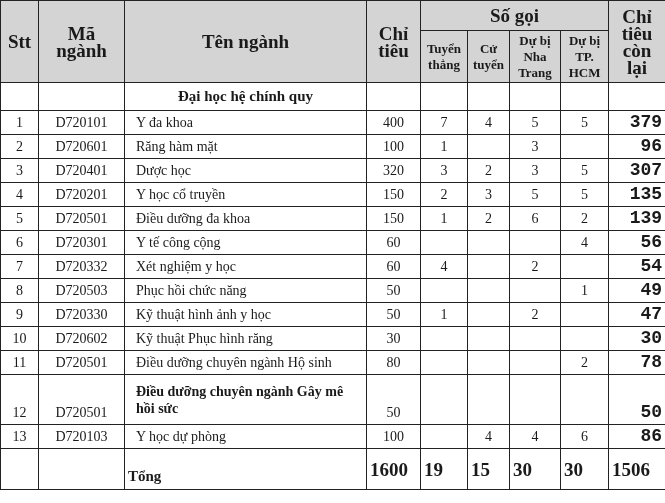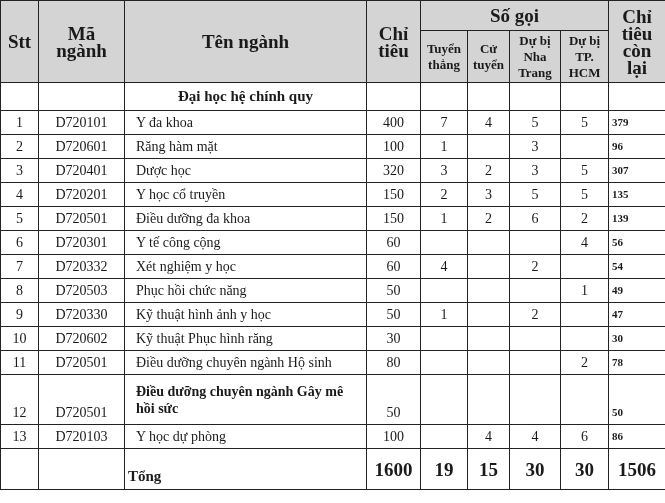--- a/index.html
+++ b/index.html
@@ -4,29 +4,29 @@
 <style>
   html, body { margin:0; padding:0; background:#ffffff; }
   body { width:665px; height:503px; overflow:hidden; font-family:"Liberation Serif", "DejaVu Serif", serif; color:#1a1a1a; }
   table { border-collapse:collapse; table-layout:fixed; width:665px; position:absolute; left:0; top:0; }
   td, th { border:1.5px solid #222; padding:0 3px; font-size:14px; line-height:17px; vertical-align:middle; overflow:hidden; white-space:nowrap; }
   thead th { background:#d4d4d4; font-weight:bold; text-align:center; white-space:normal; }
   thead th.small { font-size:13px; line-height:16px; padding:0 1px; }
   th.big { font-size:19px; }
   td.c { text-align:center; }
   td.l { text-align:left; padding-left:11px; }
-  td.b { font-weight:bold; text-align:left; font-size:11px; }
+  td.b { font-weight:bold; text-align:right; font-size:18px;font-family:Liberation Mono, monospace; }
   tr.section td { height:27px; }
   tr.section td.title { text-align:center; font-weight:bold; font-size:15px; }
   tbody tr.row td { height:23px; }
   tbody tr.row.tall td { height:46px; }
   tbody tr.row.tall td.l { white-space:normal;font-weight:bold; }
   tbody tr.row.tall td.bottom { vertical-align:bottom; padding-bottom:3px; }
   tr.total td { height:36px; font-weight:bold; }
-  tr.total td.num { font-size:19px; text-align:center; }
+  tr.total td.num { font-size:19px; }
   tr.total td.label { font-size:15px; vertical-align:bottom; padding-bottom:4px;font-family:Liberation Serif, serif; }
 </style>
 </head>
 <body>
 
 <table>
   <colgroup>
     <col style="width:38px">
     <col style="width:86px">
     <col style="width:242px">

